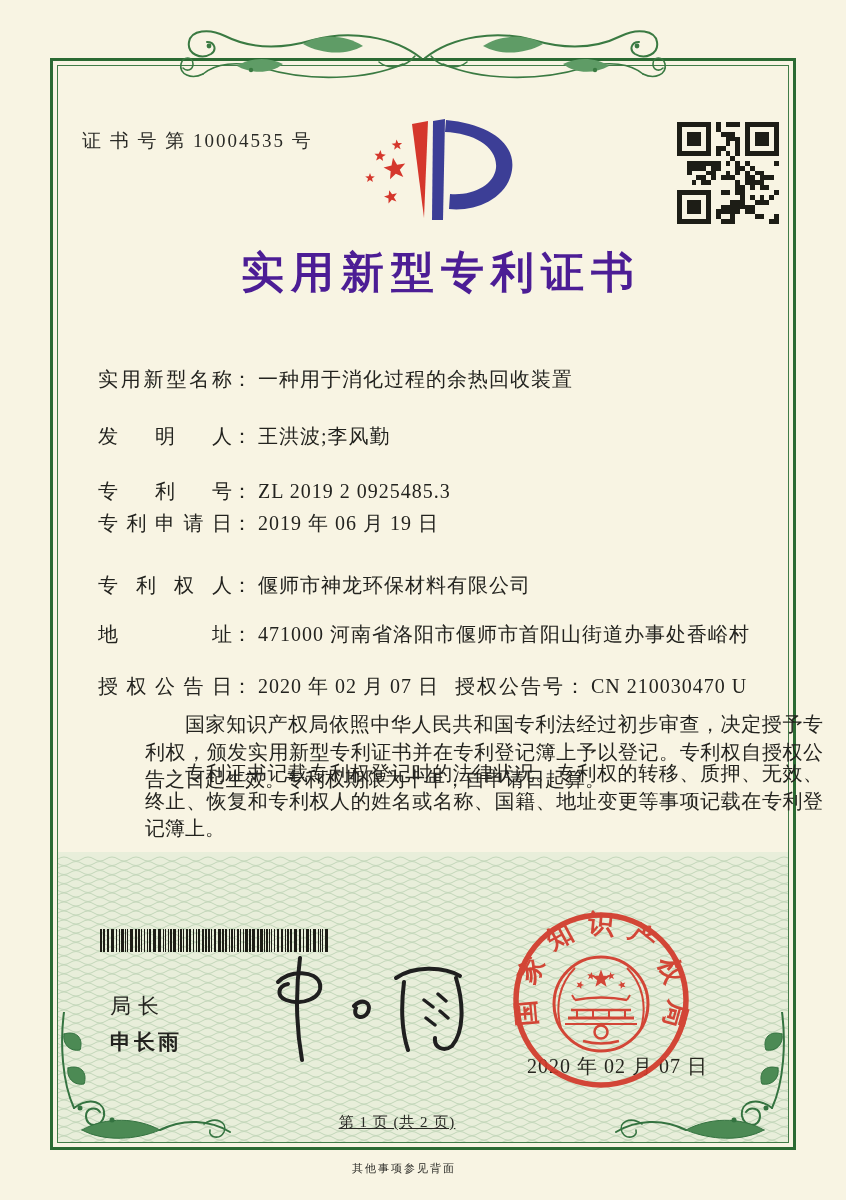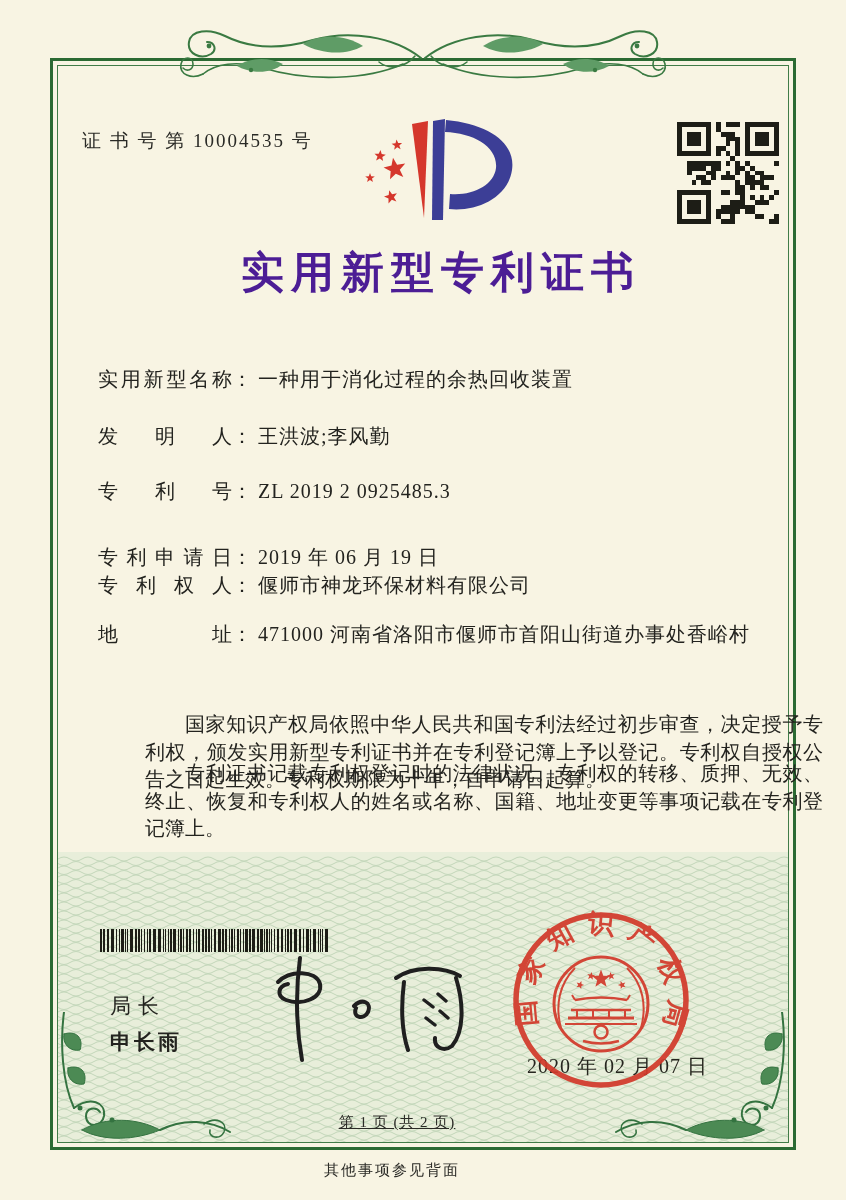--- a/index.html
+++ b/index.html
@@ -32,21 +32,21 @@
         text-indent:2em;color:#23231f;margin-left:48px;}
   
   .barcode{position:absolute;left:100px;top:929px;width:230px;height:23px;}
   .director-title{position:absolute;left:110px;top:992px;font-size:21px;letter-spacing:7px;}
   .director-name{position:absolute;left:110px;top:1028px;font-size:21px;letter-spacing:3px;font-weight:bold;}
   .signature{position:absolute;left:238px;top:948px;width:240px;height:118px;}
   .seal-date{position:absolute;left:527px;top:1053px;font-size:20px;letter-spacing:1px;color:#26261f;}
   .seal{position:absolute;left:509px;top:908px;width:184px;height:184px;opacity:.93;}
   .page-ind{position:absolute;left:317px;top:1113px;width:160px;text-align:center;font-size:15px;
             letter-spacing:1px;color:#2a2a26;text-decoration:underline;}
-  .back-note{position:absolute;left:297px;top:1161px;width:190px;text-align:center;font-size:15px;
+  .back-note{position:absolute;left:309px;top:1161px;width:190px;text-align:center;font-size:11px;
              letter-spacing:2px;color:#2a2a26;}
 </style>
 </head>
 <body>
 
 <div id="page">
 
   <div class="frame-outer"></div>
   <div class="frame-inner"></div>
 
@@ -298,28 +298,34 @@
 
   <div class="frow" style="top:366px">
     <span class="flabel">实用新型名称</span><span class="fcolon">：</span><span class="fvalue">一种用于消化过程的余热回收装置</span>
   </div>
   <div class="frow" style="top:423px">
     <span class="flabel">发明人</span><span class="fcolon">：</span><span class="fvalue">王洪波;李风勤</span>
   </div>
   <div class="frow" style="top:478px">
     <span class="flabel">专利号</span><span class="fcolon">：</span><span class="fvalue">ZL 2019 2 0925485.3</span>
   </div>
-  <div class="frow" style="top:544px">
+  <div class="frow" style="top:510px">
     <span class="flabel">专利申请日</span><span class="fcolon">：</span><span class="fvalue">2019 年 06 月 19 日</span>
   </div>
   <div class="frow" style="top:572px">
     <span class="flabel">专利权人</span><span class="fcolon">：</span><span class="fvalue">偃师市神龙环保材料有限公司</span>
   </div>
   <div class="frow" style="top:621px">
     <span class="flabel">地址</span><span class="fcolon">：</span><span class="fvalue">471000 河南省洛阳市偃师市首阳山街道办事处香峪村</span>
+  </div>
+  <div class="frow" style="top:673px">
+    <span class="flabel">授权公告日</span><span class="fcolon">：</span><span class="fvalue">2020 年 02 月 07 日</span>
+    <span class="grant2">
+      <span class="glabel">授权公告号</span><span class="fcolon">：</span><span class="fvalue">CN 210030470 U</span>
+    </span>
   </div>
 
   <div class="para" style="top:711px">国家知识产权局依照中华人民共和国专利法经过初步审查，决定授予专利权，颁发实用新型专利证书并在专利登记簿上予以登记。专利权自授权公告之日起生效。专利权期限为十年，自申请日起算。</div>
   <div class="para" style="top:760px">专利证书记载专利权登记时的法律状况。专利权的转移、质押、无效、终止、恢复和专利权人的姓名或名称、国籍、地址变更等事项记载在专利登记簿上。</div>
 
   <svg class="barcode" viewBox="0 0 230 23" preserveAspectRatio="none">
     <g id="bars" fill="#1d1d16">
         <rect x="0" y="0" width="2" height="23"></rect>
         <rect x="3" y="0" width="2" height="23"></rect>
         <rect x="7" y="0" width="2" height="23"></rect>

